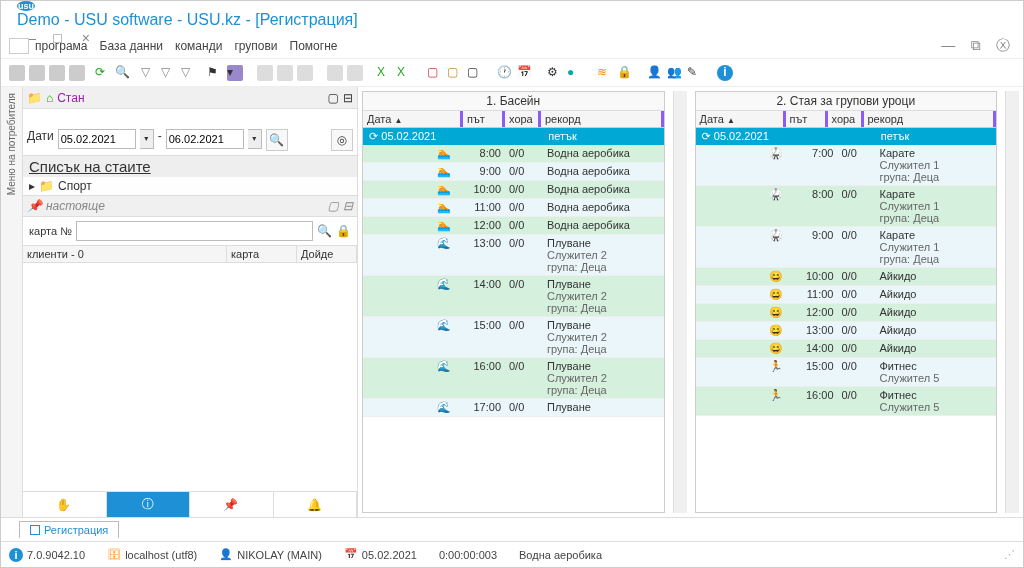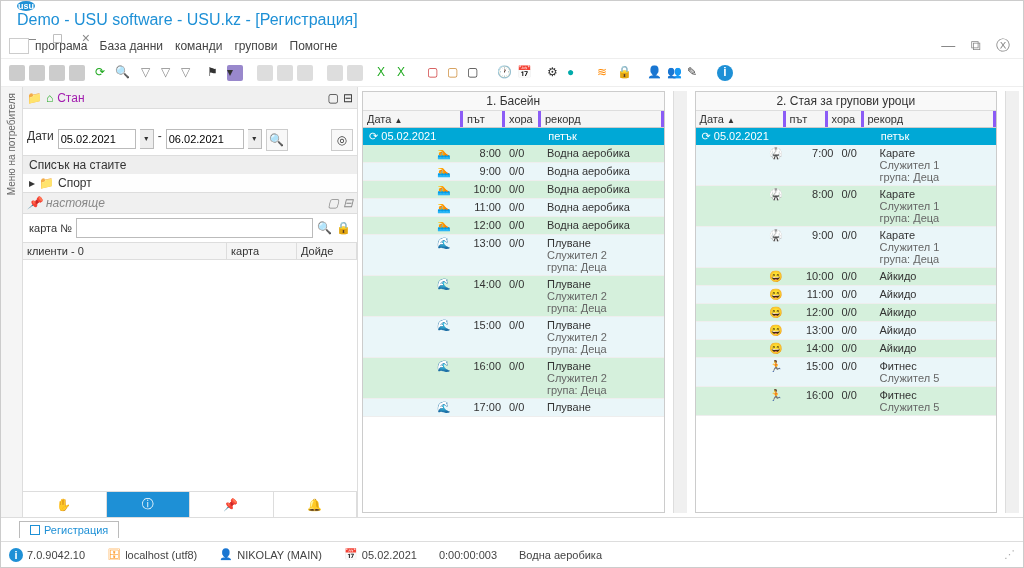--- a/index.html
+++ b/index.html
@@ -19,21 +19,21 @@
 .vtab { width: 22px; background: #f5f5f5; border-right: 1px solid #ddd; display: flex; align-items: flex-start; justify-content: center; padding-top: 6px; }
 .vtab span { writing-mode: vertical-rl; transform: rotate(180deg); font-size: 10px; color: #666; }
 .left { width: 335px; border-right: 1px solid #ddd; display: flex; flex-direction: column; }
 .panel-hdr { height: 22px; background: #f0f0f0; border-bottom: 1px solid #ddd; display: flex; align-items: center; padding: 0 4px; gap: 4px; }
 .panel-hdr .flex { flex: 1; }
 .daterow { padding: 4px; display: flex; gap: 4px; margin-top: 16px; }
 .daterow input { width: 78px; height: 20px; border: 1px solid #bbb; font-size: 11px; padding: 0 2px; }
 .daterow .dd { width: 14px; height: 20px; border: 1px solid #bbb; border-left: none; background: #eee; font-size: 8px; text-align: center; line-height: 18px; }
 .daterow .btn { width: 22px; height: 22px; border: 1px solid #ccc; background: #f8f8f8; display: flex; align-items: center; justify-content: center; }
 .roomlist { border-top: 1px solid #ddd; }
-.roomlist .rh { background: #eee; padding: 2px 6px; font-size: 12px; }
+.roomlist .rh { background: #eee; padding: 2px 6px; font-size: 15px; text-decoration: underline; }
 .roomlist .ri { padding: 2px 6px; display: flex; align-items: center; gap: 4px; background: #fefefe; }
 .nast-hdr { height: 22px; background: #f0f0f0; border-top: 1px solid #ddd; border-bottom: 1px solid #ddd; display: flex; align-items: center; padding: 0 4px; gap: 4px; color: #888; font-style: italic; }
 .searchrow { padding: 4px 6px; display: flex; align-items: center; gap: 4px; }
 .searchrow label { font-size: 11px; }
 .searchrow input { height: 20px; border: 1px solid #bbb; font-size: 11px; padding: 0 2px; }
 .clients-head { display: flex; background: #f5f5f5; border-top: 1px solid #ddd; border-bottom: 1px solid #ddd; font-size: 11px; }
 .clients-head div { padding: 2px 4px; border-right: 1px solid #ddd; }
 .clients-body { flex: 1; background: #fff; }
 .bot-btns { height: 26px; border-top: 1px solid #ddd; display: flex; }
 .bot-btns div { flex: 1; border-right: 1px solid #ddd; display: flex; align-items: center; justify-content: center; }

